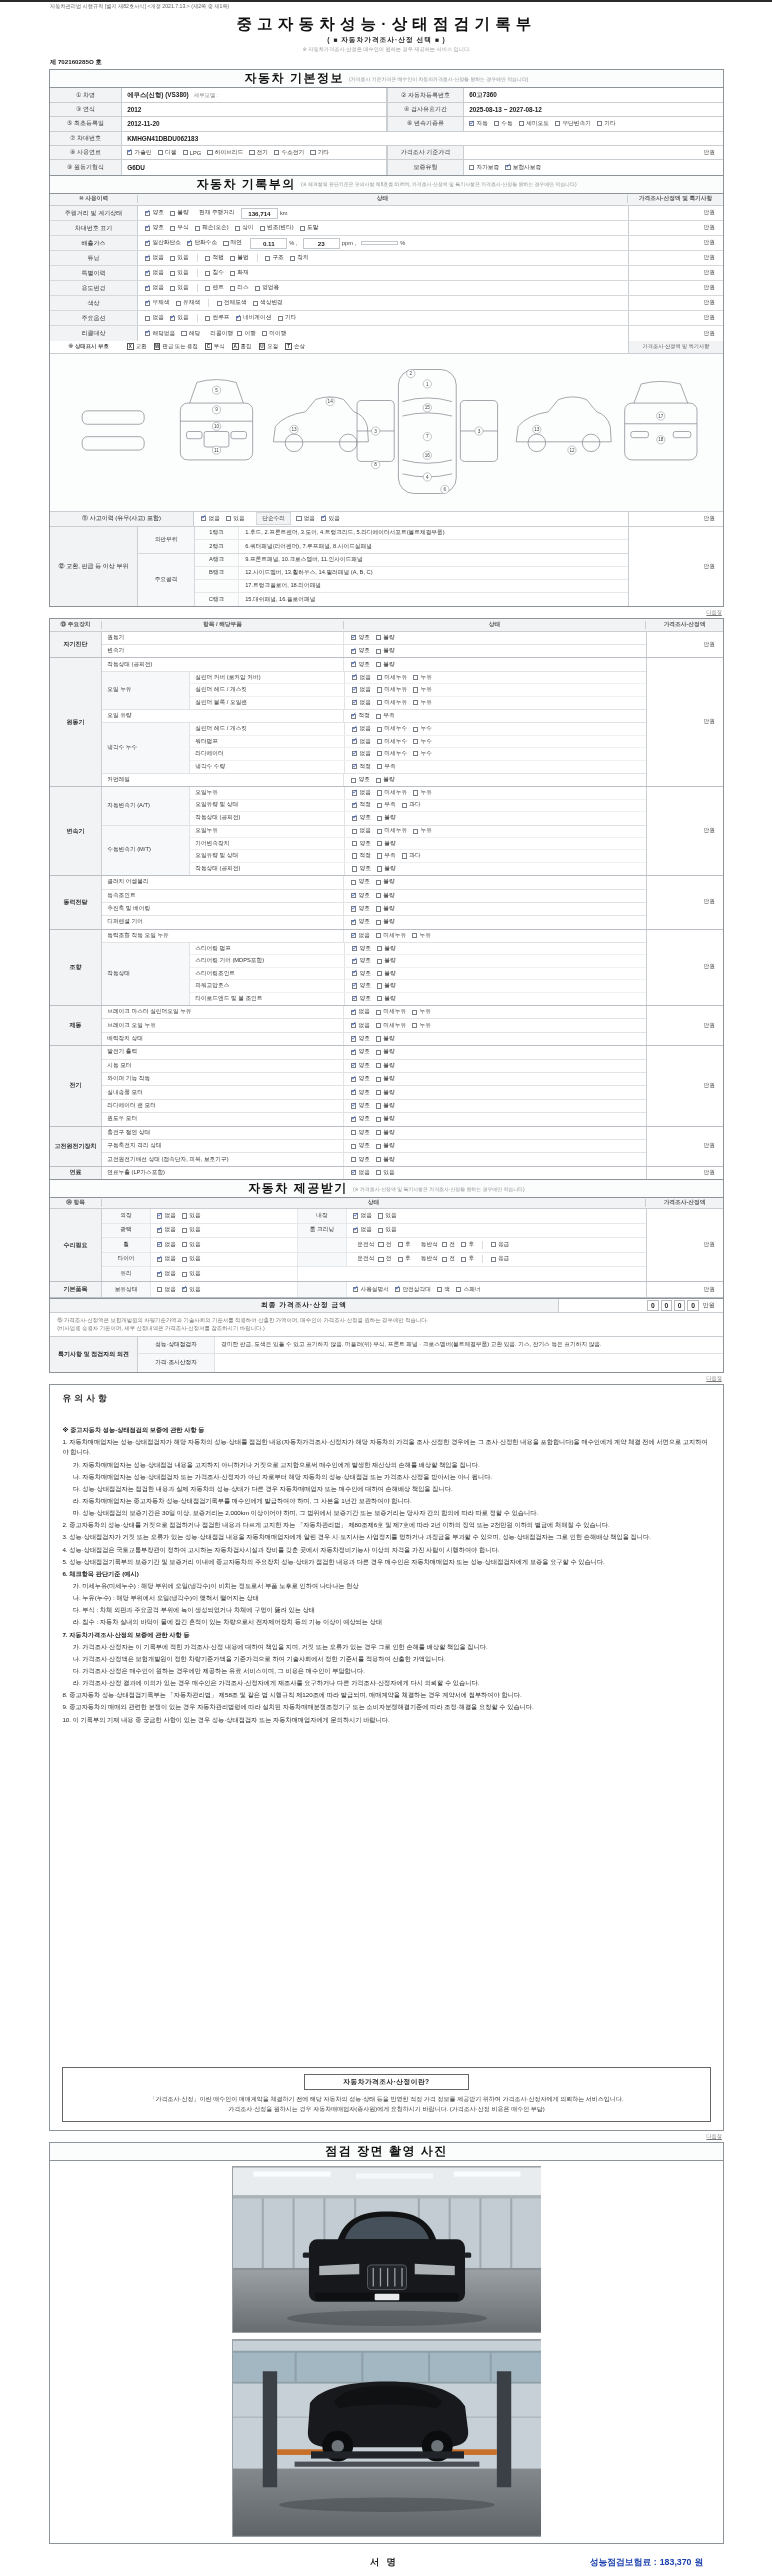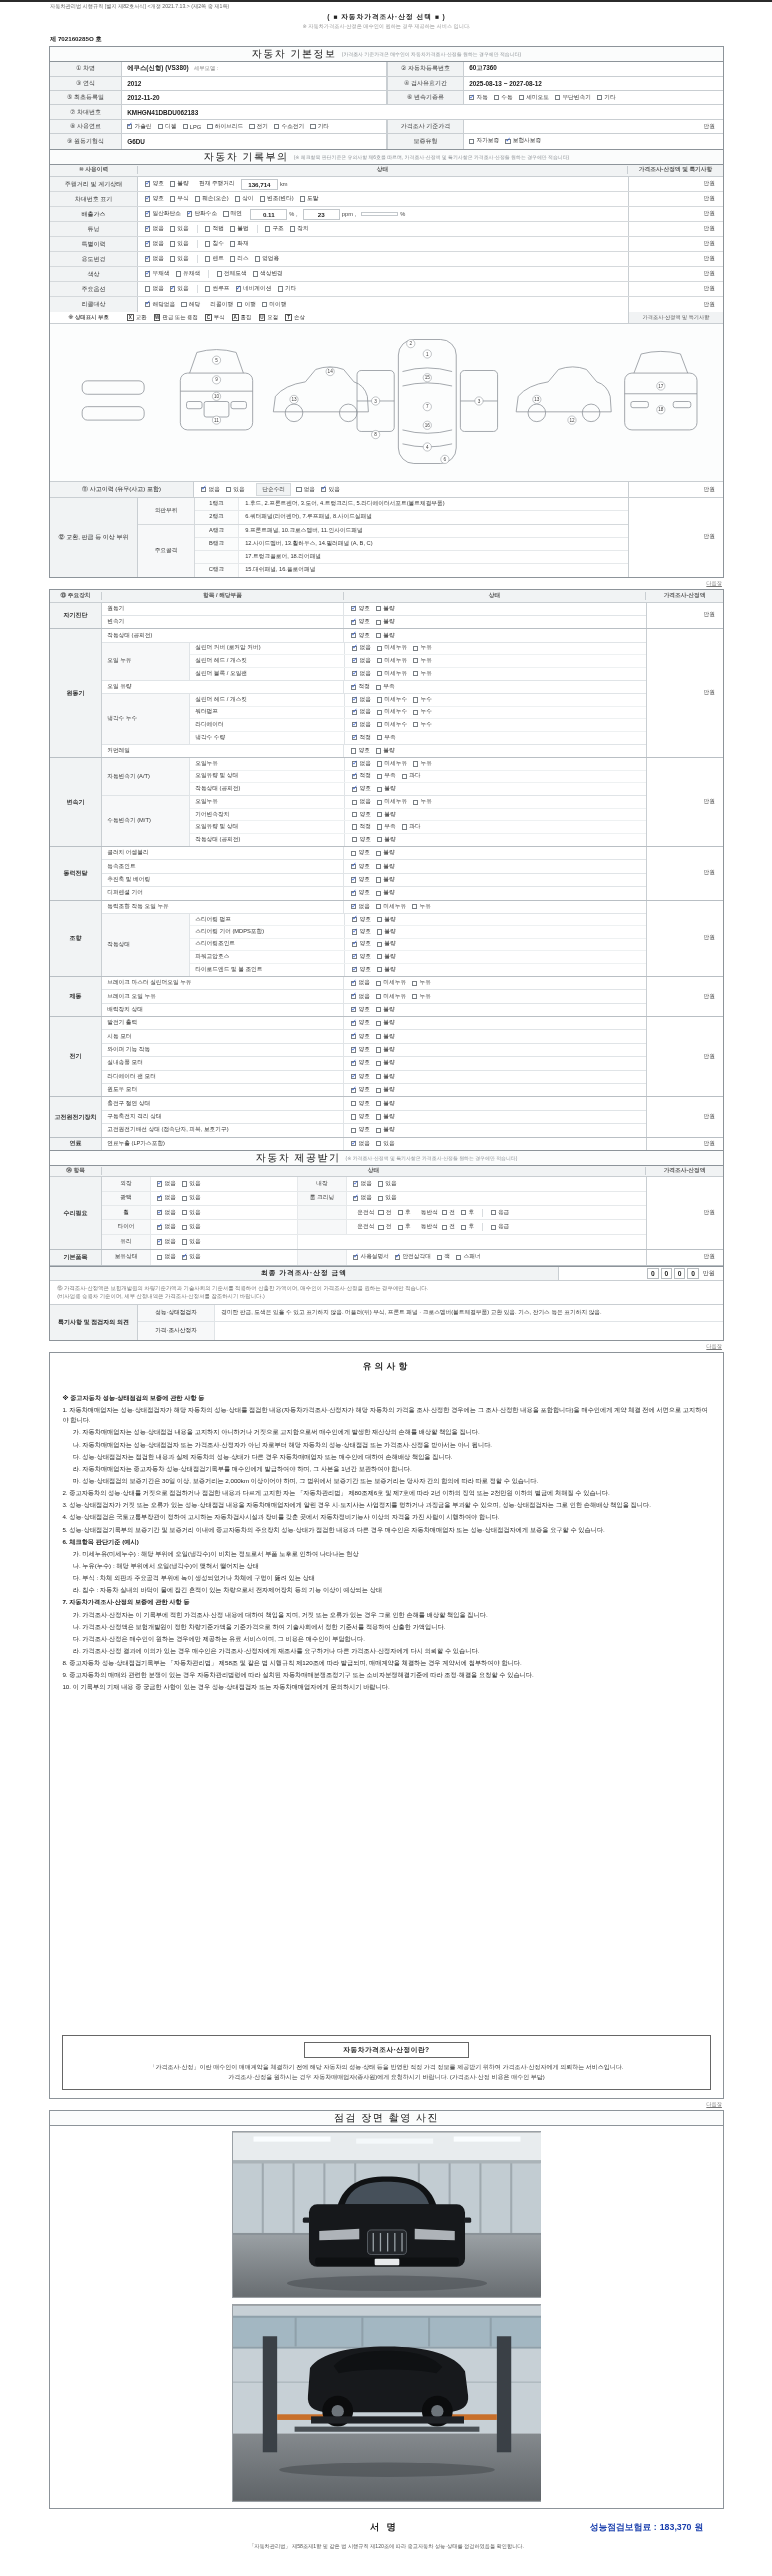--- a/index.html
+++ b/index.html
@@ -7,21 +7,21 @@
 .topline{height:1.5px;background:#2b2b2b}
 .wrap{width:675px;margin:0 auto}
 .topnote{font-size:5.2px;color:#666;padding:1.5px 1px}
 .title{text-align:center;font-size:15.5px;font-weight:bold;letter-spacing:5.2px;color:#101010;margin-top:2.1px}
 .subtitle{text-align:center;font-size:6.7px;font-weight:bold;letter-spacing:1px;margin-top:1.5px}
 .svcnote{text-align:center;font-size:5.2px;color:#999;margin-top:1px}
 .docno{font-size:6.2px;font-weight:bold;margin:5.2px 0 2.1px 1px}
 .box{border:0.5px solid #8d949a;background:#fff}
 .sechead{display:flex;align-items:center;justify-content:center;gap:5.2px;min-height:14.4px;border-bottom:0.5px solid #8d949a;background:#fbfcfc}
 .sechead.topb{border-top:0.5px solid #8d949a}
-.st{font-weight:normal;font-size:10px;letter-spacing:1.5px;color:#111}
+.st{font-weight:bold;font-size:12px;letter-spacing:1.5px;color:#111}
 .sn{font-size:4.9px;color:#8a8f94}
 
 .brow{display:flex;border-bottom:0.5px solid #c9ced2;min-height:14.4px;align-items:stretch}
 .brow:last-child{border-bottom:none}
 .bl{width:72px;background:#f1f3f4;display:flex;align-items:center;justify-content:center;font-size:6px;color:#333;border-right:0.5px solid #c9ced2;text-align:center;flex:none}
 .bl.w150{width:77px;border-left:0.5px solid #c9ced2}
 .bv{display:flex;align-items:center;padding:0 5.2px;font-size:6.2px;gap:5.2px}
 .bv.w515{width:265px;flex:none;border-right:0.5px solid #c9ced2}
 .bv.flex1{flex:1}
 .bold{font-weight:bold;font-size:6.4px}
@@ -125,21 +125,21 @@
 .r-rows{flex:1;display:flex;flex-direction:column}
 .rrow{display:flex;min-height:17.5px;border-bottom:0.5px solid #e0e4e7}
 .rrow:last-child{border-bottom:none}
 .r-who{width:77px;background:#f7f8f9;border-right:0.5px solid #e0e4e7;display:flex;align-items:center;justify-content:center;font-size:5.7px;flex:none}
 .r-text{flex:1;display:flex;align-items:center;padding:2.1px 6.2px;font-size:5.7px;color:#333;line-height:1.4}
 
 .gap{height:11.3px;display:flex;align-items:center;justify-content:flex-end}
 .next{font-size:5.2px;color:#777;text-decoration:underline;cursor:pointer;padding-right:2.1px}
 
 .notesbox{height:747px;overflow:hidden;padding:8.2px 12.4px;display:flex;flex-direction:column}
-.ntitle{text-align:center;font-weight:bold;font-size:8.8px;letter-spacing:3.1px;margin-bottom:18px}
+.ntitle{font-weight:bold;font-size:8.8px;letter-spacing:3.1px;margin-bottom:18px}
 .np{font-size:6.2px;color:#222;line-height:1.62;margin:2.1px 0}
 .np.ind1{padding-left:10.3px}
 .np.nb{font-weight:bold}
 .nbox{border:0.5px solid #666;margin-top:auto;padding:6.2px 9.3px}
 .nbox-title{text-align:center;font-weight:bold;font-size:6.7px;border:0.5px solid #666;width:165px;margin:0 auto 5.2px;padding:2.6px;letter-spacing:0.5px}
 .nbox-line{font-size:6px;color:#333;line-height:1.6;text-align:center}
 
 .photosbox{padding-bottom:6.2px}
 .photo{display:block;margin:5.2px auto 0;width:309px;border:0.5px solid #9aa0a5;font-size:0;background:#777}
 
@@ -147,20 +147,21 @@
 .slabel{position:absolute;left:0;right:0;text-align:center;top:5.2px;font-size:9.3px;font-weight:bold;letter-spacing:7.2px}
 .premium{position:absolute;right:20.6px;top:6.2px;font-size:8.8px;font-weight:bold;color:#1a3fae;display:flex;gap:3.1px;align-items:baseline}
 .footer{text-align:center;font-size:5.2px;color:#555;line-height:1.8;margin-top:2.1px}
 </style>
 </head>
 <body>
 
 <div class="topline"></div>
 <div class="wrap">
   <div class="topnote">자동차관리법 시행규칙 [별지 제82호서식] &lt;개정 2021.7.13.&gt;  (제2쪽 중 제1쪽)</div>
+  <div class="title">중고자동차성능·상태점검기록부</div>
   <div class="subtitle">( ■ 자동차가격조사·산정 선택 ■ )</div>
   <div class="svcnote">※ 자동차가격조사·산정은 매수인이 원하는 경우 제공하는 서비스 입니다.</div>
   <div class="docno">제 702160285O 호</div>
 
   <div class="box">
     <div class="sechead">
       <span class="st">자동차 기본정보</span>
       <span class="sn">(가격조사 기준가격은 매수인이 자동차가격조사·산정을 원하는 경우에만 적습니다)</span>
     </div>
     <div>

